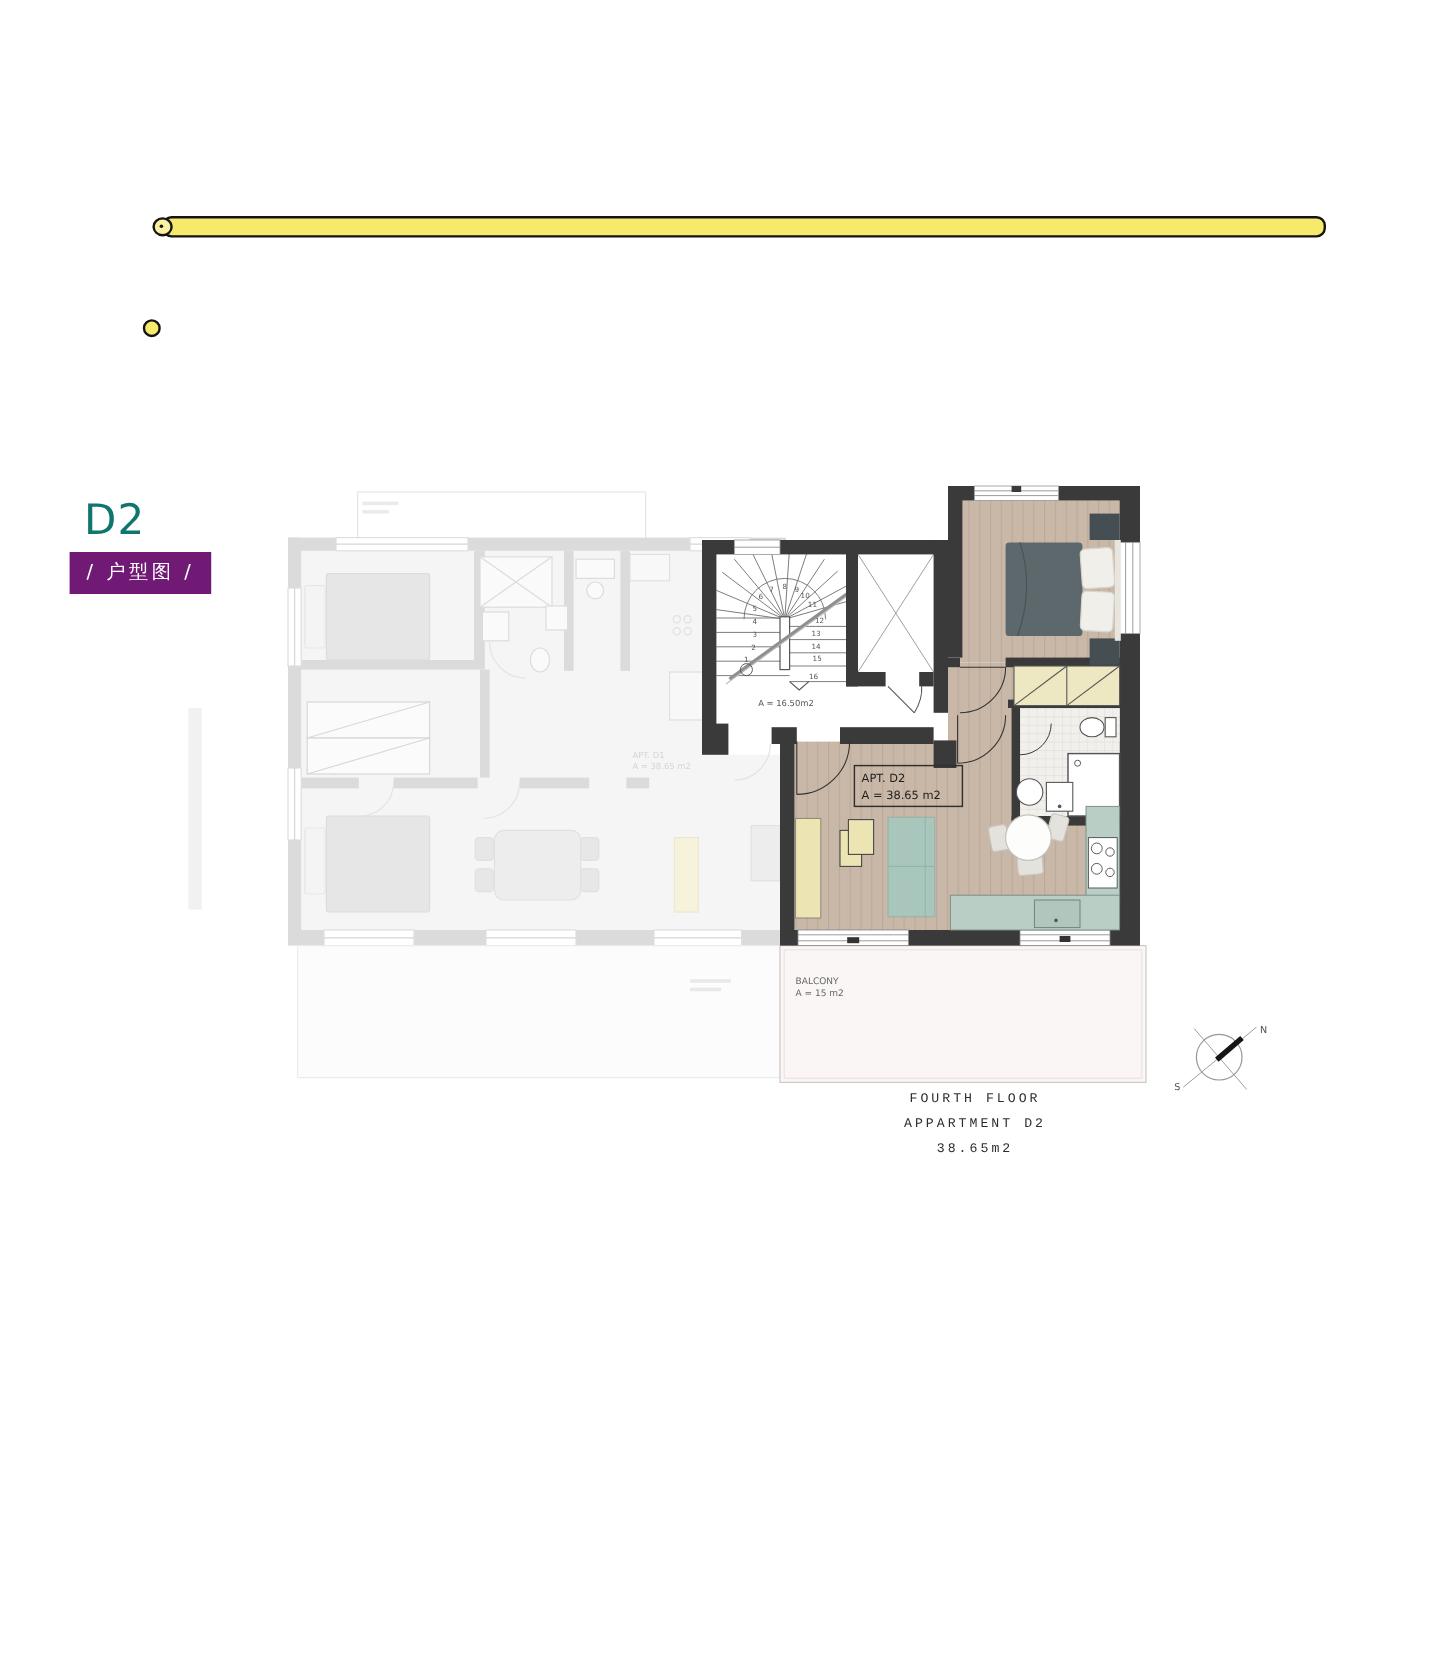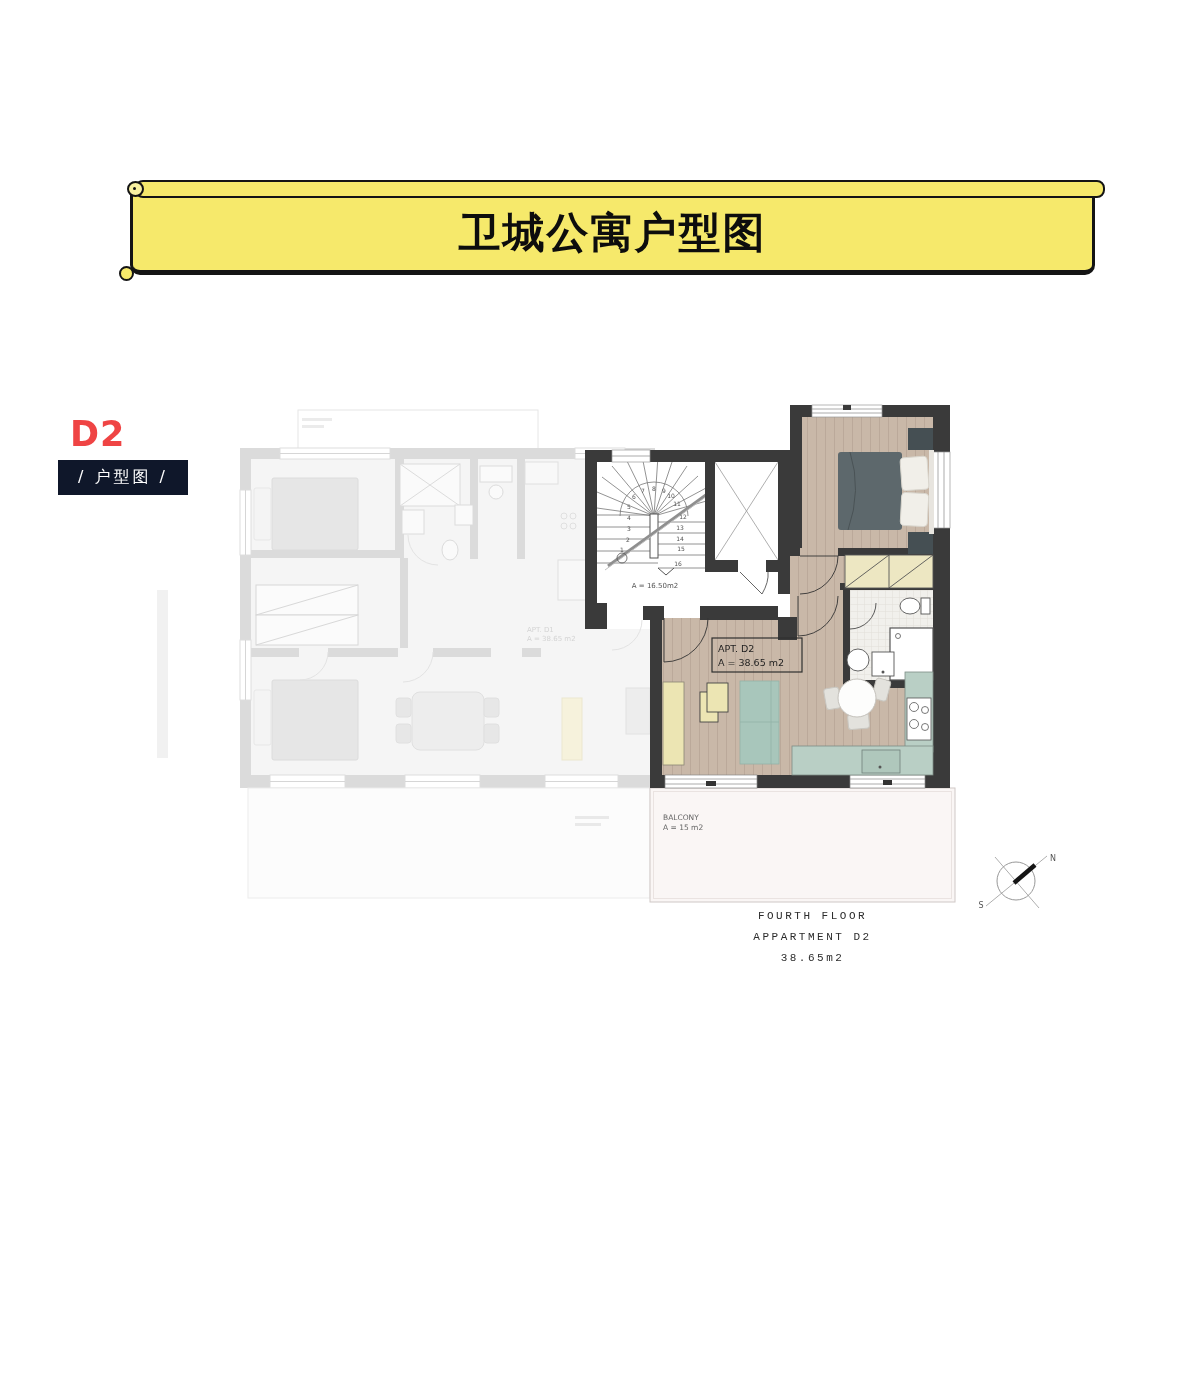--- a/index.html
+++ b/index.html
@@ -15,43 +15,40 @@
   .banner-curl-left::after{content:"";position:absolute;left:4px;top:4px;width:3px;height:3px;
                background:#141414;border-radius:50%;}
   .banner-body{position:absolute;left:10px;top:14px;width:959px;height:78px;background:#f6e96b;
                border-left:3px solid #141414;border-right:3px solid #141414;border-bottom:5px solid #141414;
                border-radius:0 0 10px 10px;z-index:2;display:flex;align-items:center;justify-content:center;}
   .banner-curl-bottom{position:absolute;left:-1px;top:88px;width:11px;height:11px;background:#f6e96b;
                border:2.5px solid #141414;border-radius:50%;z-index:1;}
   .banner-title{font-size:42px;font-weight:800;color:#0d0d0d;letter-spacing:2px;margin-top:4px;}
 
   
-  .unit-code{position:absolute;left:70px;top:414px;font-size:35px;font-weight:700;color:#ef4444;letter-spacing:1px;}
-  .unit-badge{position:absolute;left:58px;top:460px;width:130px;height:35px;background:#0f172a;
+  .unit-code{position:absolute;left:70px;top:414px;font-size:35px;font-weight:400;color:#0f766e;letter-spacing:1px;}
+  .unit-badge{position:absolute;left:58px;top:460px;width:118px;height:35px;background:#701a75;
               color:#ffffff;font-size:16px;letter-spacing:3px;display:flex;align-items:center;justify-content:center;}
 
   
   .plan-svg{position:absolute;left:150px;top:380px;width:950px;height:580px;}
   .t{font-family:"DejaVu Sans","Liberation Sans",sans-serif;}
 
   
   .caption{position:absolute;left:690px;top:906px;width:245px;text-align:center;z-index:5;
            font-family:Liberation Mono, monospace;
            font-size:11px;letter-spacing:2.5px;line-height:21px;color:#2c2c2c;}
 </style>
 </head>
 <body>
 
 <div class="banner">
   <div class="banner-curl-left"></div>
   <div class="banner-roll"></div>
   <div class="banner-curl-bottom"></div>
-  <div class="banner-body">
-    <span class="banner-title">卫城公寓户型图</span>
-  </div>
 </div>
 
 <div class="unit-code">D2</div>
 <div class="unit-badge">/ 户型图 /</div>
 
 <svg class="plan-svg" viewBox="0 0 950 580">
   <defs>
     <pattern id="wood" width="9" height="9" patternUnits="userSpaceOnUse">
       <rect width="9" height="9" fill="#c9b8a8"></rect>
       <path d="M0.5 0 L0.5 9" stroke="rgba(60,40,25,0.10)" stroke-width="1"></path>

